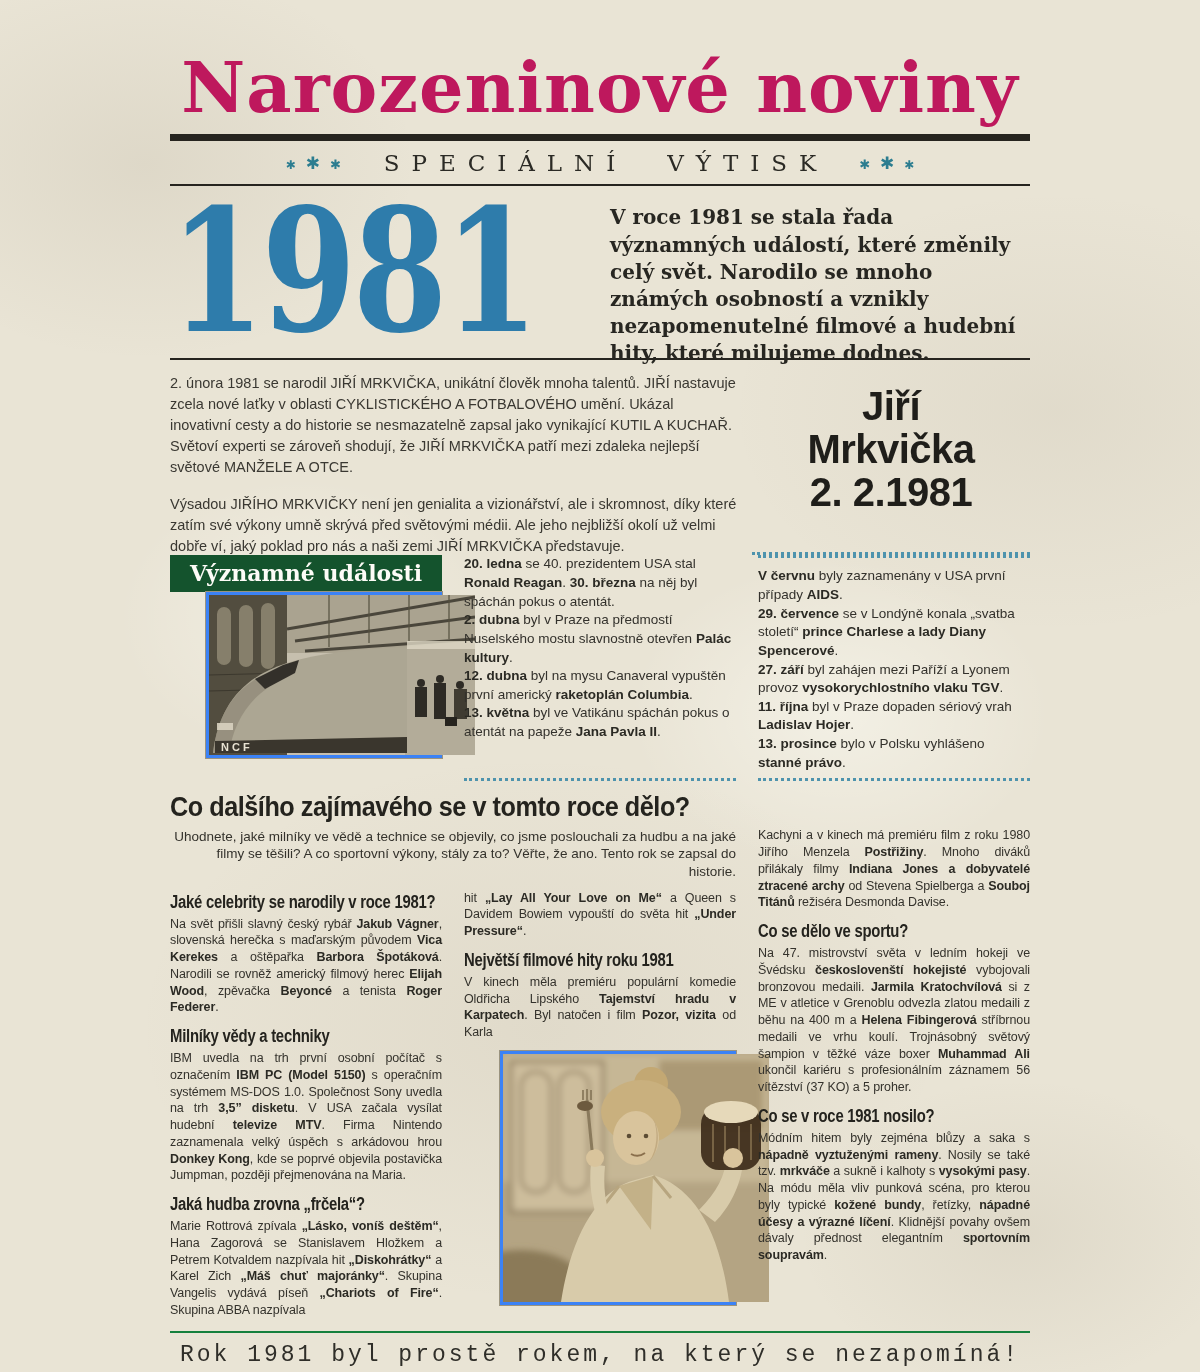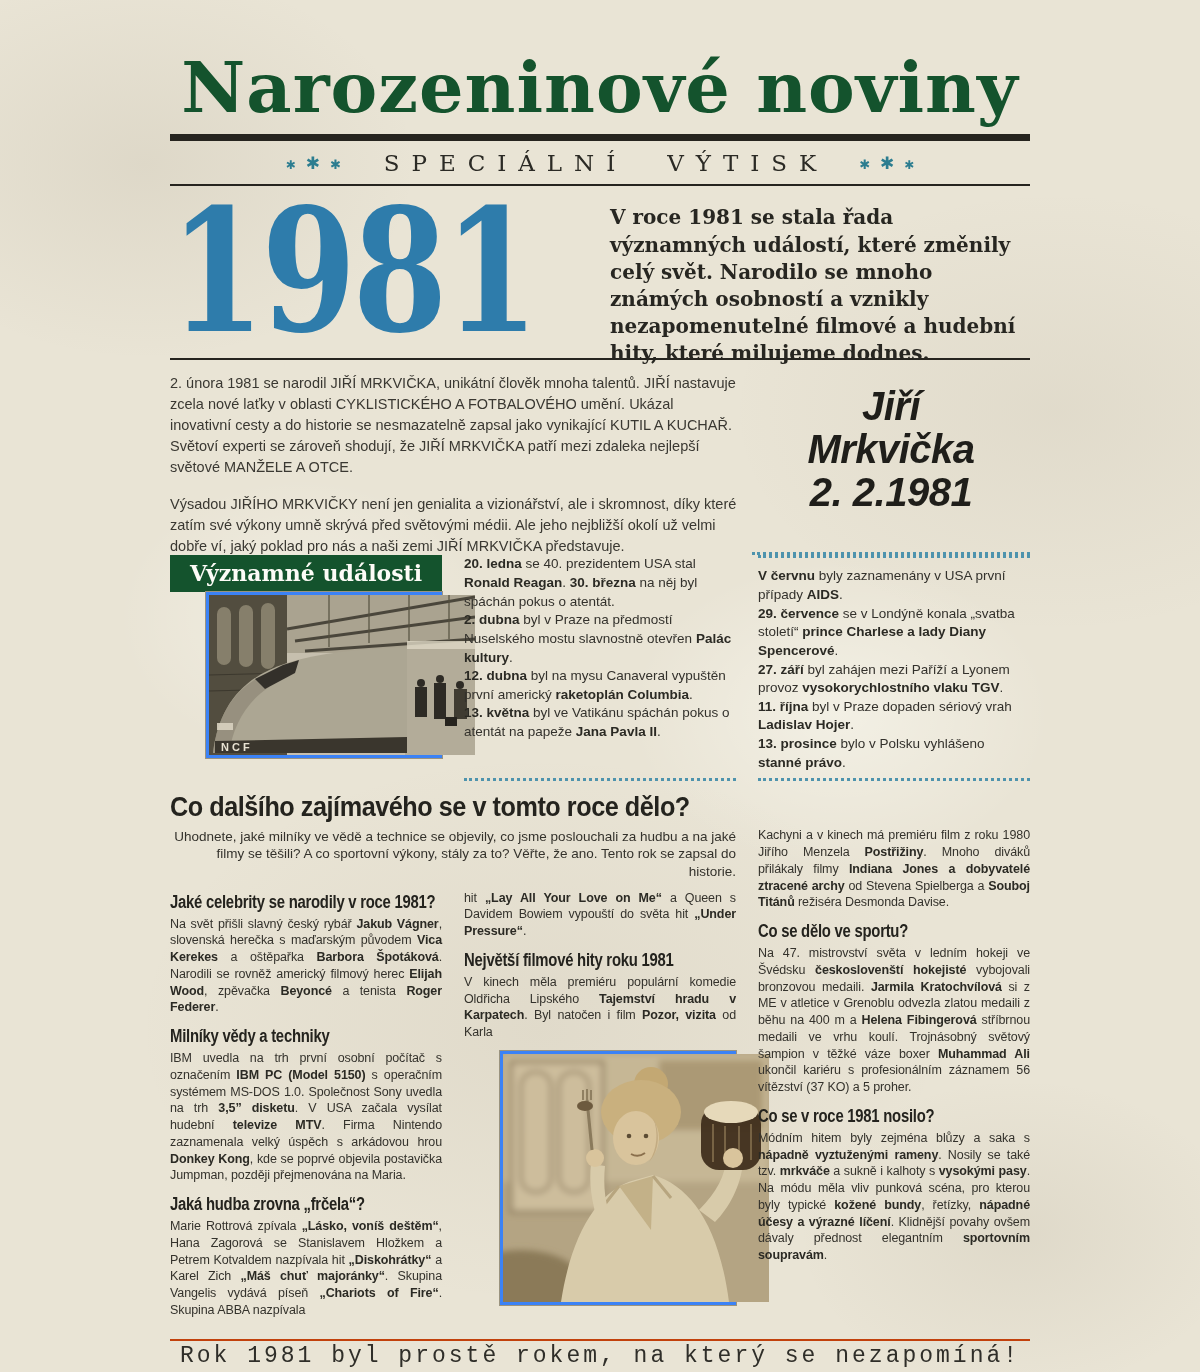--- a/index.html
+++ b/index.html
@@ -16,21 +16,21 @@
       radial-gradient(ellipse 340px 240px at 85% 90%, rgba(120,108,82,.09), transparent 65%);
   }
   .page{width:860px;margin:0 auto;padding-top:52px;}
   .rule{background:#26241f;}
   .rule.thick{height:7px;margin-top:11px;}
   .rule.thin{height:2px;margin-top:8px;}
 
   
   .masthead{
     font-family:"DejaVu Serif",serif;font-weight:700;font-size:70px;line-height:1.02;
-    text-align:center;color:#14532d;margin:0;letter-spacing:1px;
+    text-align:center;color:#be185d;margin:0;letter-spacing:1px;
   }
   .subtitle-row{display:flex;align-items:center;justify-content:center;gap:26px;margin-top:9px;}
   .subtitle{
     font-family:"DejaVu Serif",serif;font-size:23px;color:#2b2a25;
     letter-spacing:.52em;word-spacing:.9em;text-indent:.52em;white-space:nowrap;text-align:right;
   }
   .stars{white-space:nowrap;color:#2c7d90;}
   .stars i{font-style:normal;margin:0 5px;}
   .stars .s1{font-size:12px;} .stars .s2{font-size:17px;} .stars .s3{font-size:13px;}
 
@@ -44,21 +44,21 @@
   .hero-intro{
     margin:6px 0 0 auto;width:428px;
     font-family:"DejaVu Serif",serif;font-weight:700;font-size:20px;line-height:1.36;color:#272621;
   }
 
   
   .bio-row{display:flex;gap:14px;margin-top:13px;height:182px;}
   .bio-text{width:568px;flex:0 0 568px;font-size:14.5px;line-height:1.44;color:#3a3832;}
   .bio-text p{margin:0;}
   .bio-text p + p{margin-top:16px;}
-  .person-box{flex:1;display:flex;flex-direction:column;justify-content:space-between;text-align:center;padding-top:12px;font-style:italic;}
+  .person-box{flex:1;display:flex;flex-direction:column;justify-content:space-between;text-align:center;padding-top:12px;}
   .person-name{font-weight:700;font-size:40px;line-height:1.07;color:#1f1e1a;letter-spacing:-.5px;}
   .dotted{border-top:3px dotted #4e93ad;height:0;}
 
   
   .events-grid{display:grid;grid-template-columns:272px 272px 272px;column-gap:22px;margin-top:0;}
   .banner{
     background:#14532d;color:#fdfcf7;text-align:center;
     font-family:"DejaVu Serif",serif;font-weight:700;font-size:22px;padding:5px 0 6px;
   }
   .photo{border:3px solid #3b82f6;box-shadow:0 0 0 1px #9a937f;margin-left:36px;}
@@ -82,21 +82,21 @@
   .art-h{
     margin:10px 0 3px;font-weight:700;font-size:17.5px;color:#24231e;letter-spacing:-.3px;
     white-space:nowrap;transform:scaleX(.85);transform-origin:left;
   }
   .col-left .art-h:first-child{margin-top:2px;}
   .art-p{margin:0;font-size:12.5px;line-height:1.34;letter-spacing:-.1px;color:#34322c;text-align:justify;}
   b{font-weight:700;color:#2b2a24;}
   .photo.film{margin-top:10px;}
 
   
-  .footer{margin-top:20px;border-top:2px solid #c2410c;padding-top:2px;text-align:center;}
+  .footer{margin-top:12px;border-top:2px solid #15803d;padding-top:9px;text-align:center;}
   .footer-tagline{
     font-family:"Liberation Mono",monospace;font-size:23px;letter-spacing:3px;
     color:#2f2e29;white-space:nowrap;
   }
 </style>
 </head>
 <body>
 
 <div class="page">
 

